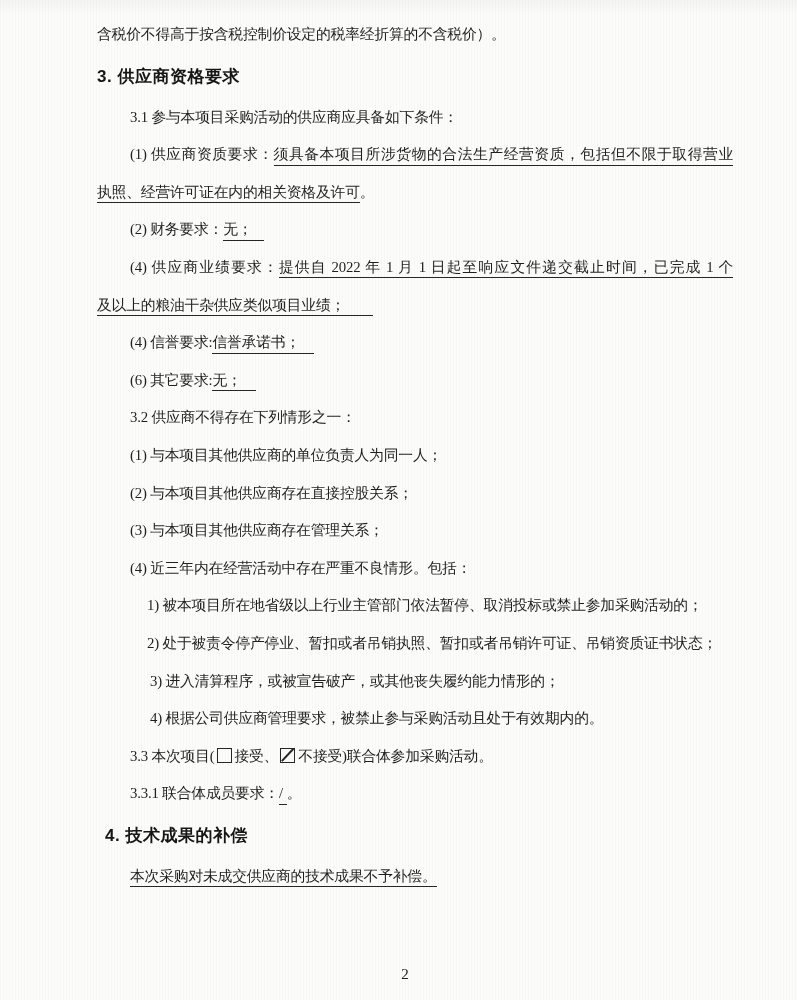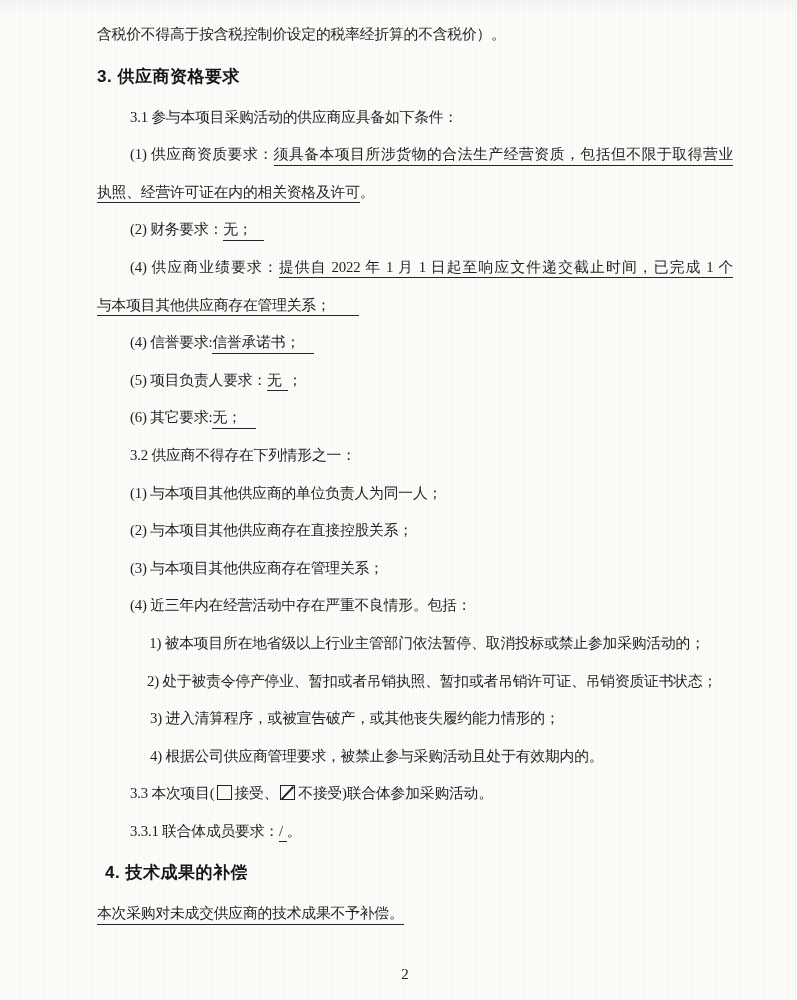--- a/index.html
+++ b/index.html
@@ -78,34 +78,33 @@
 
 <div class="page">
   <div id="doc-body">
       <div class="line" style="margin-left: 0px;"><span>含税价不得高于按含税控制价设定的税率经折算的不含税价）。</span></div>
       <div class="line heading" style="margin-left: 0px;"><span>3. 供应商资格要求</span></div>
       <div class="line" style="margin-left: 33px;"><span>3.1 参与本项目采购活动的供应商应具备如下条件：</span></div>
       <div class="line jl" style="margin-left: 33px;"><span>(1) 供应商资质要求：</span><span class="u">须具备本项目所涉货物的合法生产经营资质，包括但不限于取得营业</span></div>
       <div class="line" style="margin-left: 0px;"><span class="u">执照、经营许可证在内的相关资格及许可</span><span>。</span></div>
       <div class="line" style="margin-left: 33px;"><span>(2) 财务要求：</span><span class="u" style="padding-right: 12px;">无；</span></div>
       <div class="line jl" style="margin-left: 33px;"><span>(4) 供应商业绩要求：</span><span class="u">提供自 2022 年 1 月 1 日起至响应文件递交截止时间，已完成 1 个</span></div>
-      <div class="line" style="margin-left: 0px;"><span class="u" style="padding-right: 28px;">与本项目其他供应商存在管理关系；</span></div>
+      <div class="line" style="margin-left: 0px;"><span class="u" style="padding-right: 28px;">及以上的粮油干杂供应类似项目业绩；</span></div>
       <div class="line" style="margin-left: 33px;"><span>(4) 信誉要求:</span><span class="u" style="padding-right: 14px;">信誉承诺书；</span></div>
-      <div class="line" style="margin-left: 33px;"><span>(5) 项目负责人要求：</span><span class="u" style="padding-right: 6px;">无</span><span>；</span></div>
       <div class="line" style="margin-left: 33px;"><span>(6) 其它要求:</span><span class="u" style="padding-right: 14px;">无；</span></div>
       <div class="line" style="margin-left: 33px;"><span>3.2 供应商不得存在下列情形之一：</span></div>
       <div class="line" style="margin-left: 33px;"><span>(1) 与本项目其他供应商的单位负责人为同一人；</span></div>
       <div class="line" style="margin-left: 33px;"><span>(2) 与本项目其他供应商存在直接控股关系；</span></div>
       <div class="line" style="margin-left: 33px;"><span>(3) 与本项目其他供应商存在管理关系；</span></div>
       <div class="line" style="margin-left: 33px;"><span>(4) 近三年内在经营活动中存在严重不良情形。包括：</span></div>
-      <div class="line" style="margin-left: 24px; text-align: center;"><span>1) 被本项目所在地省级以上行业主管部门依法暂停、取消投标或禁止参加采购活动的；</span></div>
+      <div class="line" style="margin-left: 50px;"><span>1) 被本项目所在地省级以上行业主管部门依法暂停、取消投标或禁止参加采购活动的；</span></div>
       <div class="line" style="margin-left: 50px;"><span>2) 处于被责令停产停业、暂扣或者吊销执照、暂扣或者吊销许可证、吊销资质证书状态；</span></div>
       <div class="line" style="margin-left: 53px;"><span>3) 进入清算程序，或被宣告破产，或其他丧失履约能力情形的；</span></div>
       <div class="line" style="margin-left: 53px;"><span>4) 根据公司供应商管理要求，被禁止参与采购活动且处于有效期内的。</span></div>
       <div class="line" style="margin-left: 33px;"><span>3.3 本次项目(</span><span class="cb"></span><span>接受、</span><span class="cb checked"></span><span>不接受)联合体参加采购活动。</span></div>
       <div class="line" style="margin-left: 33px;"><span>3.3.1 联合体成员要求：</span><span class="u" style="padding-right: 4px;">/</span><span>。</span></div>
       <div class="line heading" style="margin-left: 8px;"><span>4. 技术成果的补偿</span></div>
-      <div class="line" style=""><span class="u">本次采购对未成交供应商的技术成果不予补偿。</span></div>
+      <div class="line" style="margin-left: 33px;"><span class="u">本次采购对未成交供应商的技术成果不予补偿。</span></div>
     </div>
   <div class="footer">
     <span>2</span>
   </div>
 </div>
 
 </body></html>

